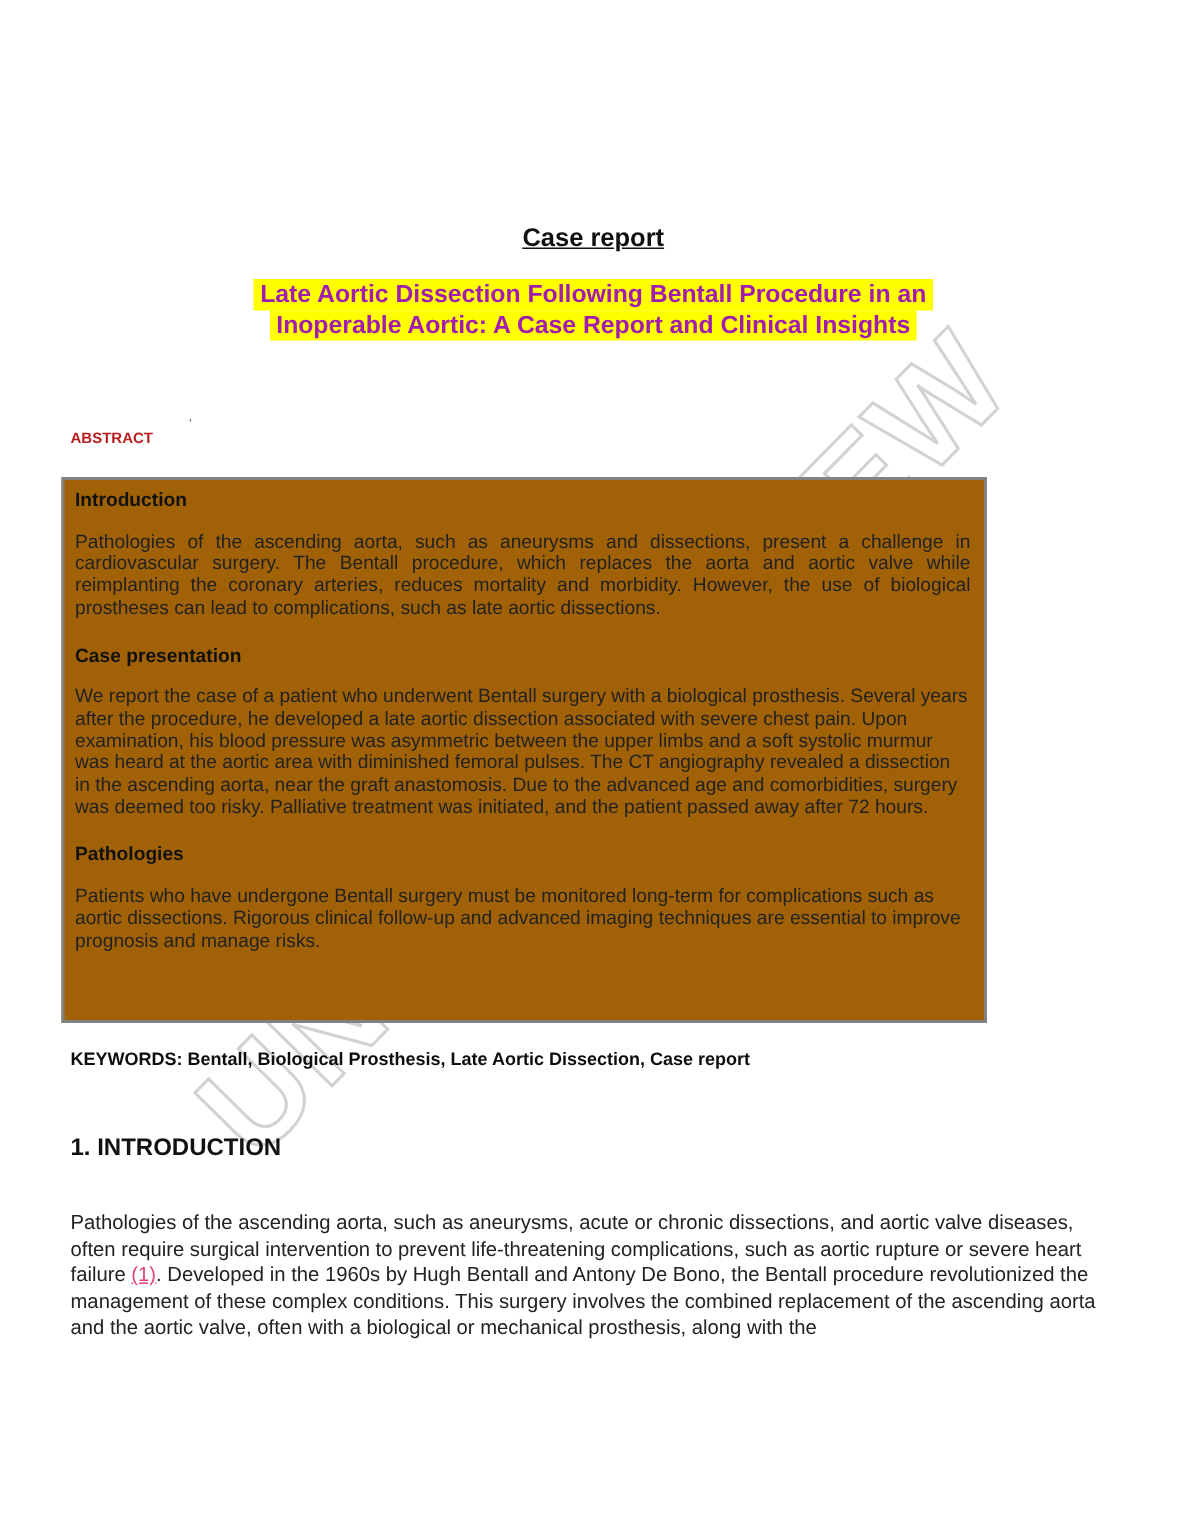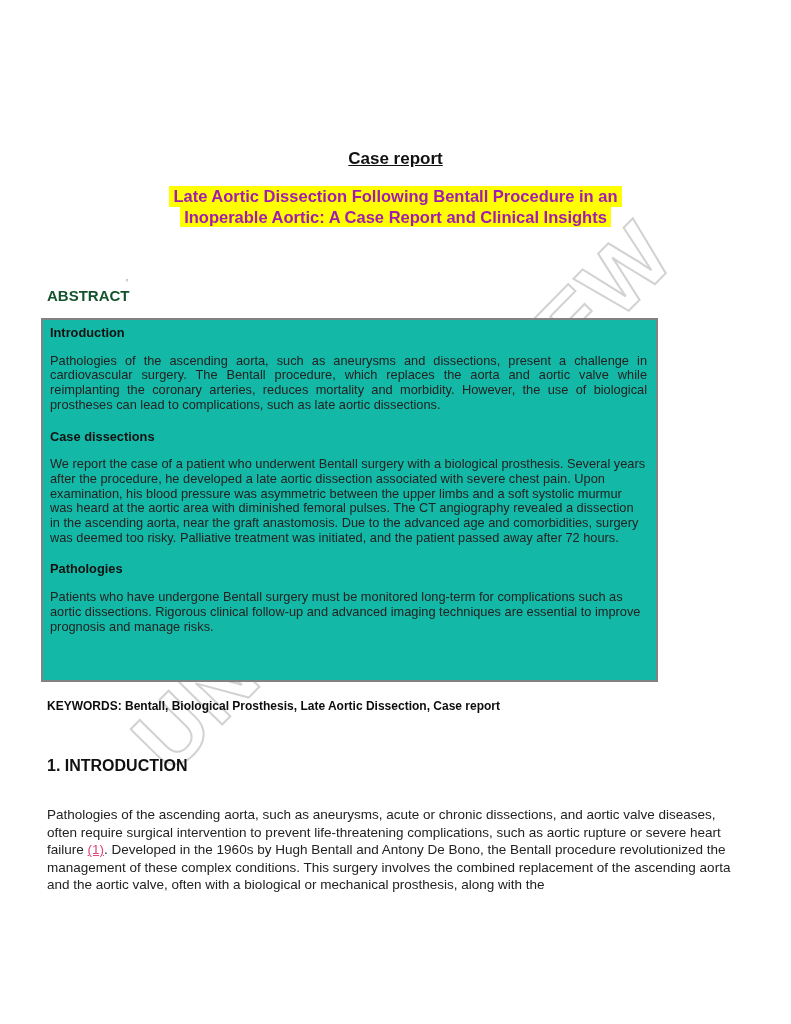--- a/index.html
+++ b/index.html
@@ -36,32 +36,32 @@
   .main-title {
     position: absolute; top: 186px; left: 0; width: 100%;
     text-align: center; font-size: 16.5px; font-weight: 700;
     line-height: 20.5px; color: #a21caf;
   }
   .hl {
     background: #ffff00; padding: 0 4px; display: inline-block;
   }
   .abstract-heading {
     position: absolute; top: 287px; left: 47px;
-    font-size: 15px; font-weight: 700; color: #14532d;
+    font-size: 10px; font-weight: 700; color: #b91c1c;
   }
   .stray-mark {
     position: absolute; top: 278px; left: 126px;
     font-size: 10px; color: #8a8a8a;
   }
 
   
   .abstract-box {
     position: absolute; left: 41px; top: 318px;
     width: 617px; height: 364px;
-    background: #14b8a6;
+    background: #a16207;
     border: 2px solid #828282;
     padding: 6px 9px 0 7px;
     font-size: 12.8px; line-height: 14.7px; color: #222;
   }
   .box-section-heading { font-weight: 700; margin-bottom: 13px; color: #111; }
   .box-para { margin-bottom: 17px; }
   .just { text-align: justify; }
 
   
   .keywords {
@@ -100,21 +100,21 @@
 
     <div class="abstract-heading">ABSTRACT</div>
 
     <div class="stray-mark">'</div>
 
     <div class="abstract-box">
 
       <div class="box-section-heading">Introduction</div>
       <div class="box-para just">Pathologies of the ascending aorta, such as aneurysms and dissections, present a challenge in cardiovascular surgery. The Bentall procedure, which replaces the aorta and aortic valve while reimplanting the coronary arteries, reduces mortality and morbidity. However, the use of biological prostheses can lead to complications, such as late aortic dissections.</div>
 
-      <div class="box-section-heading">Case dissections</div>
+      <div class="box-section-heading">Case presentation</div>
       <div class="box-para">We report the case of a patient who underwent Bentall surgery with a biological prosthesis. Several years after the procedure, he developed a late aortic dissection associated with severe chest pain. Upon examination, his blood pressure was asymmetric between the upper limbs and a soft systolic murmur was heard at the aortic area with diminished femoral pulses. The CT angiography revealed a dissection in the ascending aorta, near the graft anastomosis. Due to the advanced age and comorbidities, surgery was deemed too risky. Palliative treatment was initiated, and the patient passed away after 72 hours.</div>
 
       <div class="box-section-heading">Pathologies</div>
       <div class="box-para">Patients who have undergone Bentall surgery must be monitored long-term for complications such as aortic dissections. Rigorous clinical follow-up and advanced imaging techniques are essential to improve prognosis and manage risks.</div>
 
     </div>
 
     <div class="keywords"><span>KEYWORDS:</span><span> Bentall, Biological Prosthesis, Late Aortic Dissection, Case report</span></div>
 
     <div class="intro-heading">1. INTRODUCTION</div>

